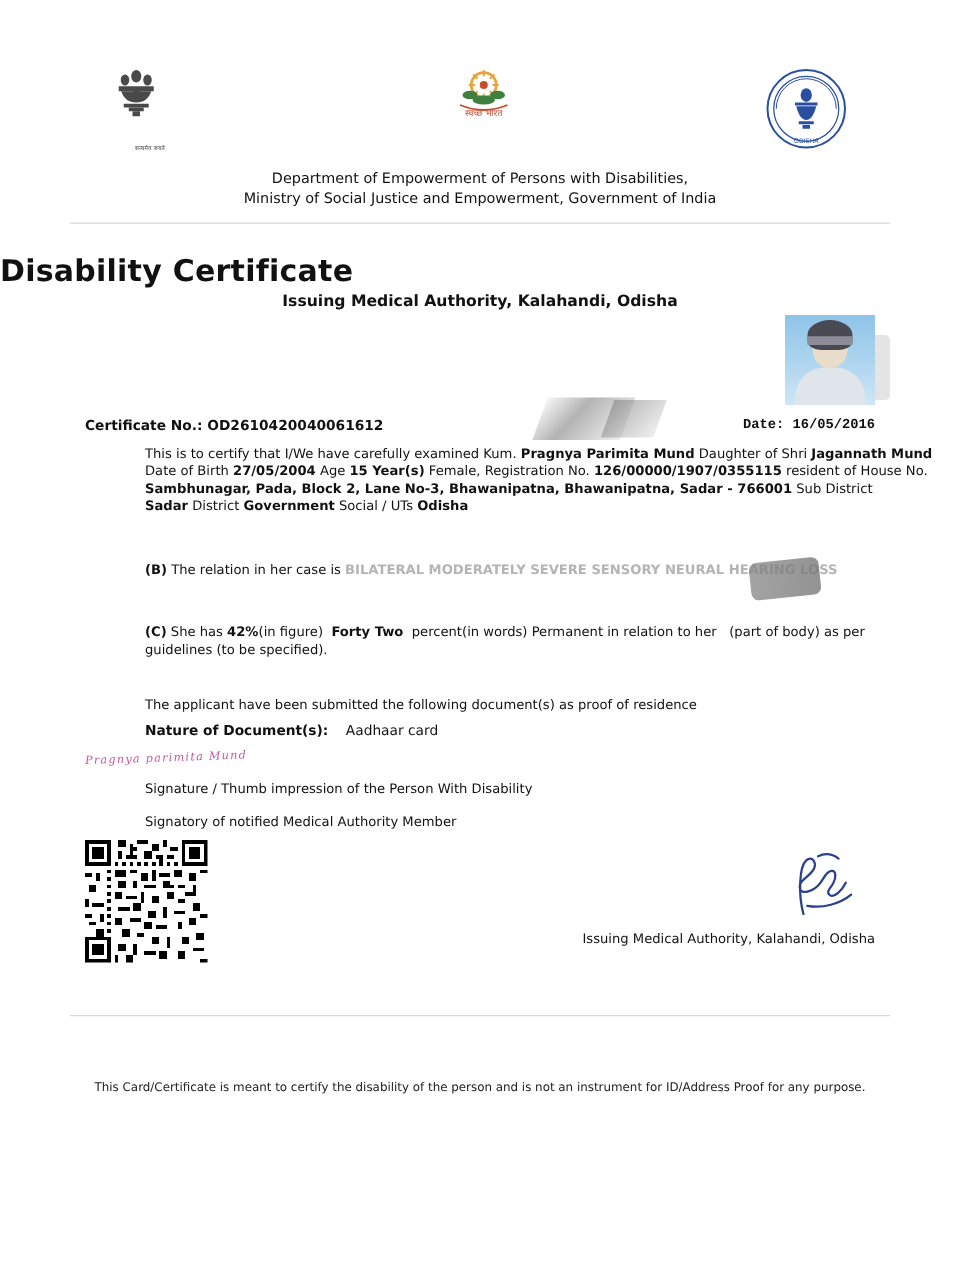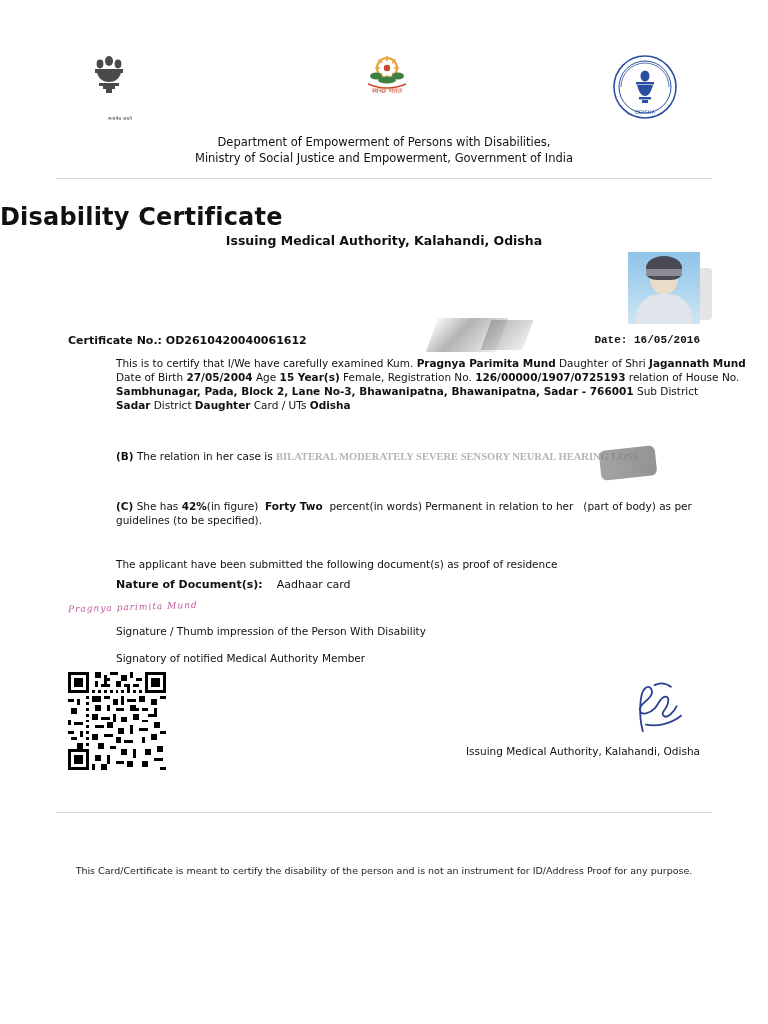--- a/index.html
+++ b/index.html
@@ -191,21 +191,21 @@
     transform: skewX(-20deg);
     background: linear-gradient(120deg, rgba(140,140,140,.8) 0%, rgba(190,190,190,.3) 100%);
   }
   .scribble-3 {
     left: 600px; top: 448px;
     width: 56px; height: 30px;
     border-radius: 6px;
     transform: rotate(-6deg);
     background: linear-gradient(100deg, rgba(130,130,130,.85), rgba(120,120,120,.95));
   }
-  .faded { color: #b4b4b4; font-family: Liberation Serif, serif; }
+  .faded { color: #b4b4b4; }
 
   
   .hand-sign {
     position: absolute;
     left: 68px;
     top: 602px;
     font-family: "DejaVu Serif", serif;
     font-style: italic;
     font-size: 9px;
     color: #c05a9a;
@@ -346,28 +346,28 @@
     <span>This is to certify that I/We have carefully examined Kum.</span>
     <b>Pragnya Parimita Mund</b>
     <span>Daughter of Shri</span>
     <b>Jagannath Mund</b><br>
     <span>Date of Birth</span>
     <b>27/05/2004</b>
     <span>Age</span>
     <b>15 Year(s)</b>
     <span>Female,</span>
     <span>Registration No.</span>
-    <b>126/00000/1907/0725193</b>
-    <span>relation of House No.</span><br>
+    <b>126/00000/1907/0355115</b>
+    <span>resident of House No.</span><br>
     <b>Sambhunagar, Pada, Block 2, Lane No-3, Bhawanipatna, Bhawanipatna, Sadar - 766001</b>
     <span>Sub District</span><br>
     <b>Sadar</b>
     <span>District</span>
-    <b>Daughter</b>
-    <span>Card / UTs</span>
+    <b>Government</b>
+    <span>Social / UTs</span>
     <b>Odisha</b><br>
   </div>
 
   <div class="body-block para-2">
     <div>
       <b>(B)</b>
       <span>The relation in her case is</span>
       <b class="faded">BILATERAL MODERATELY SEVERE SENSORY NEURAL HEARING LOSS</b>
     </div>
   </div>

